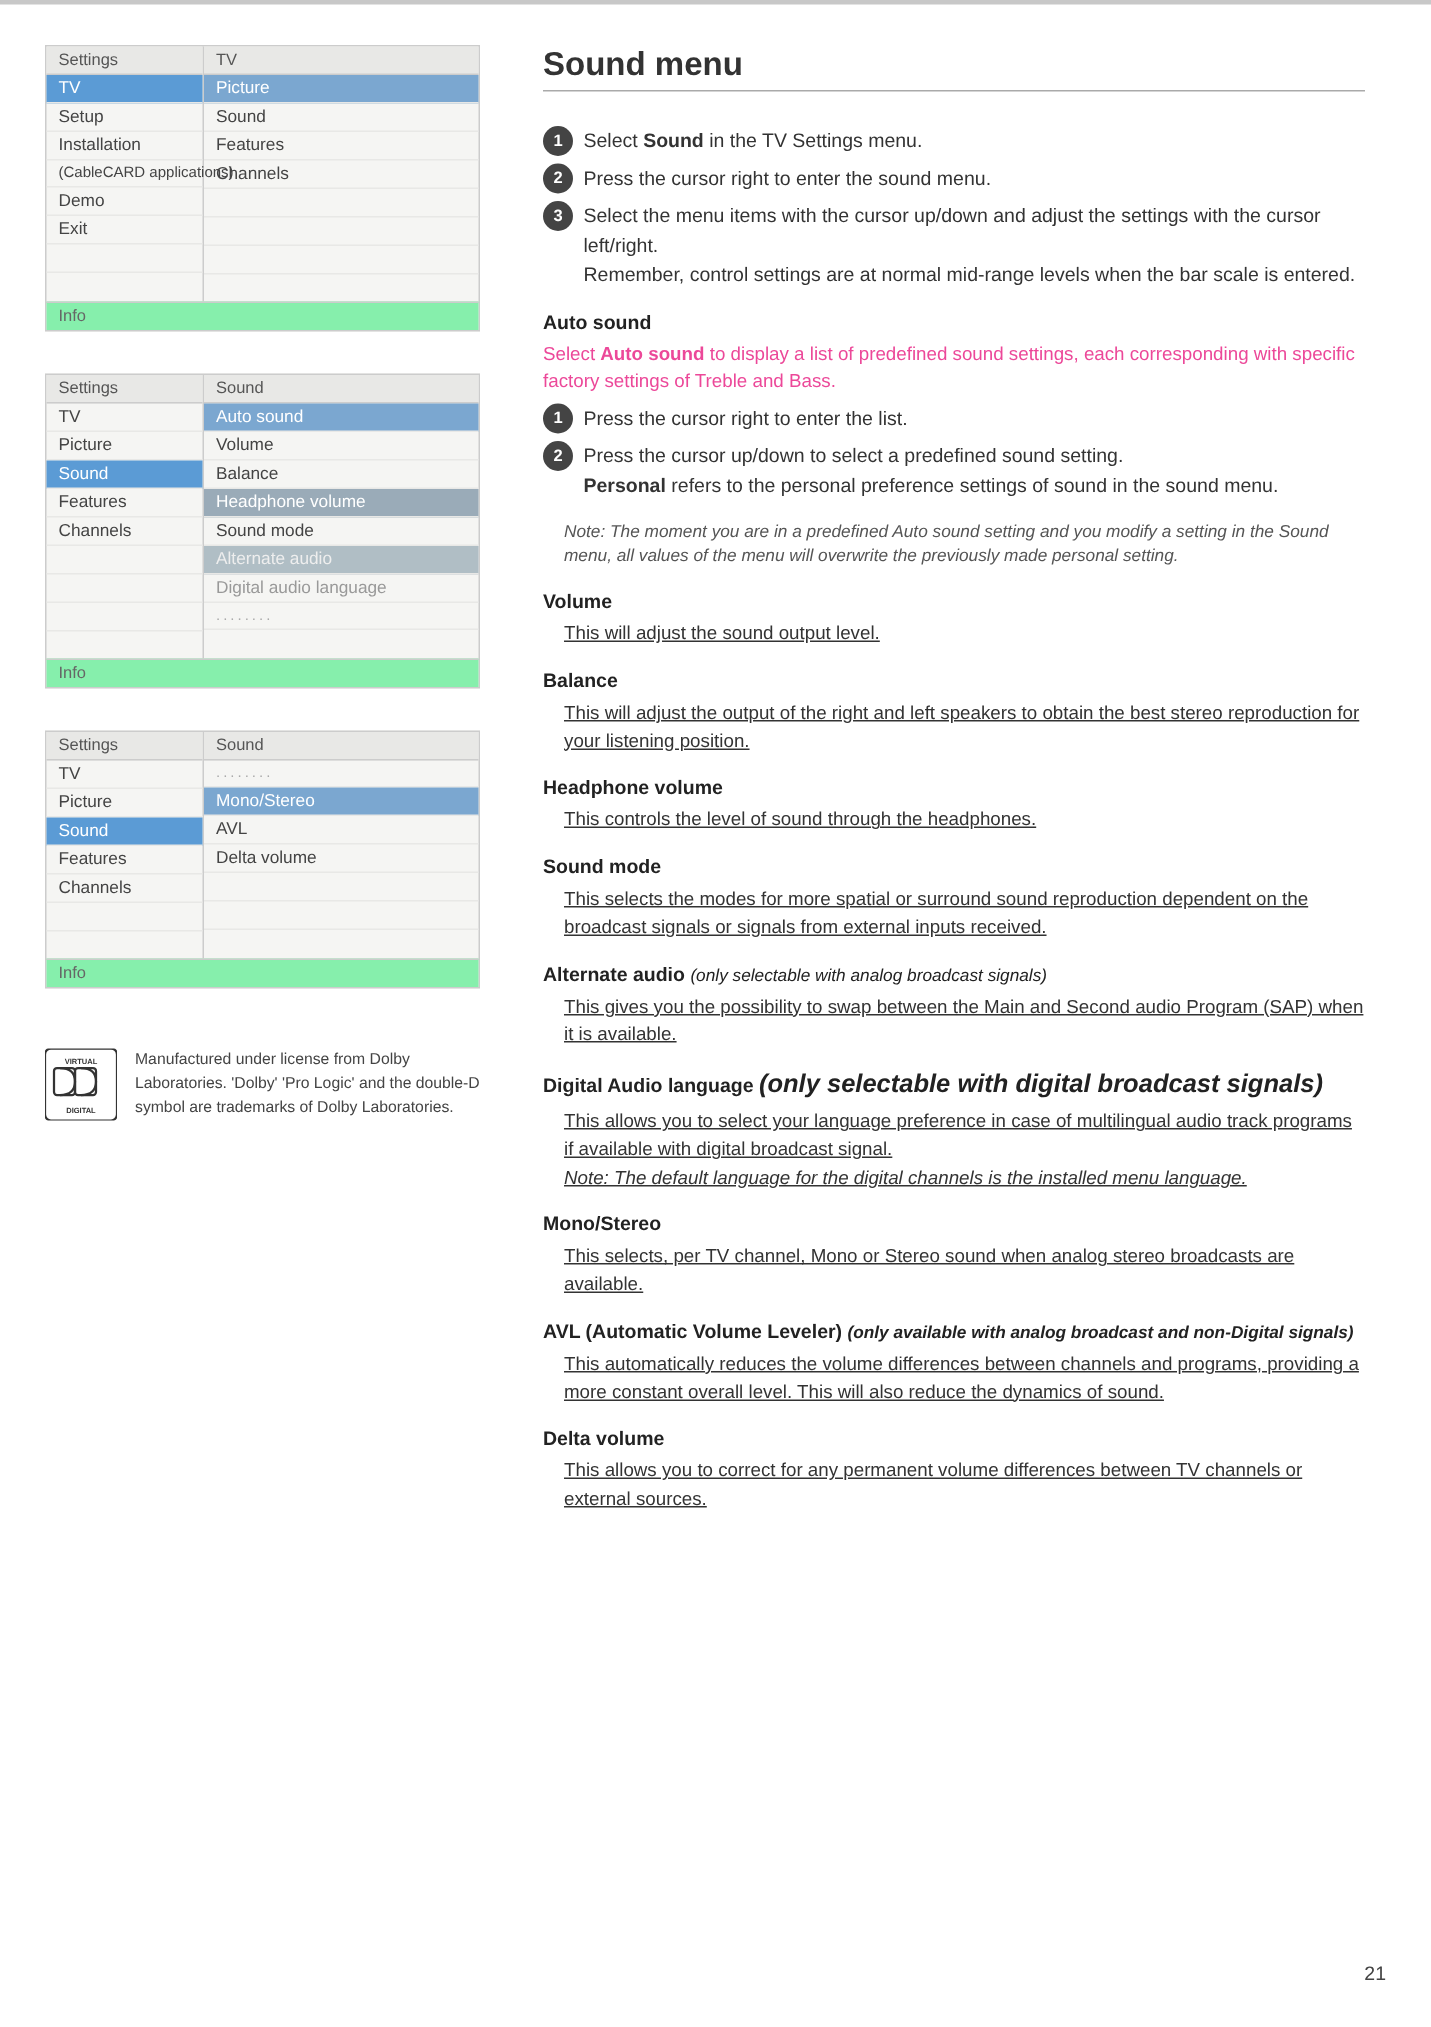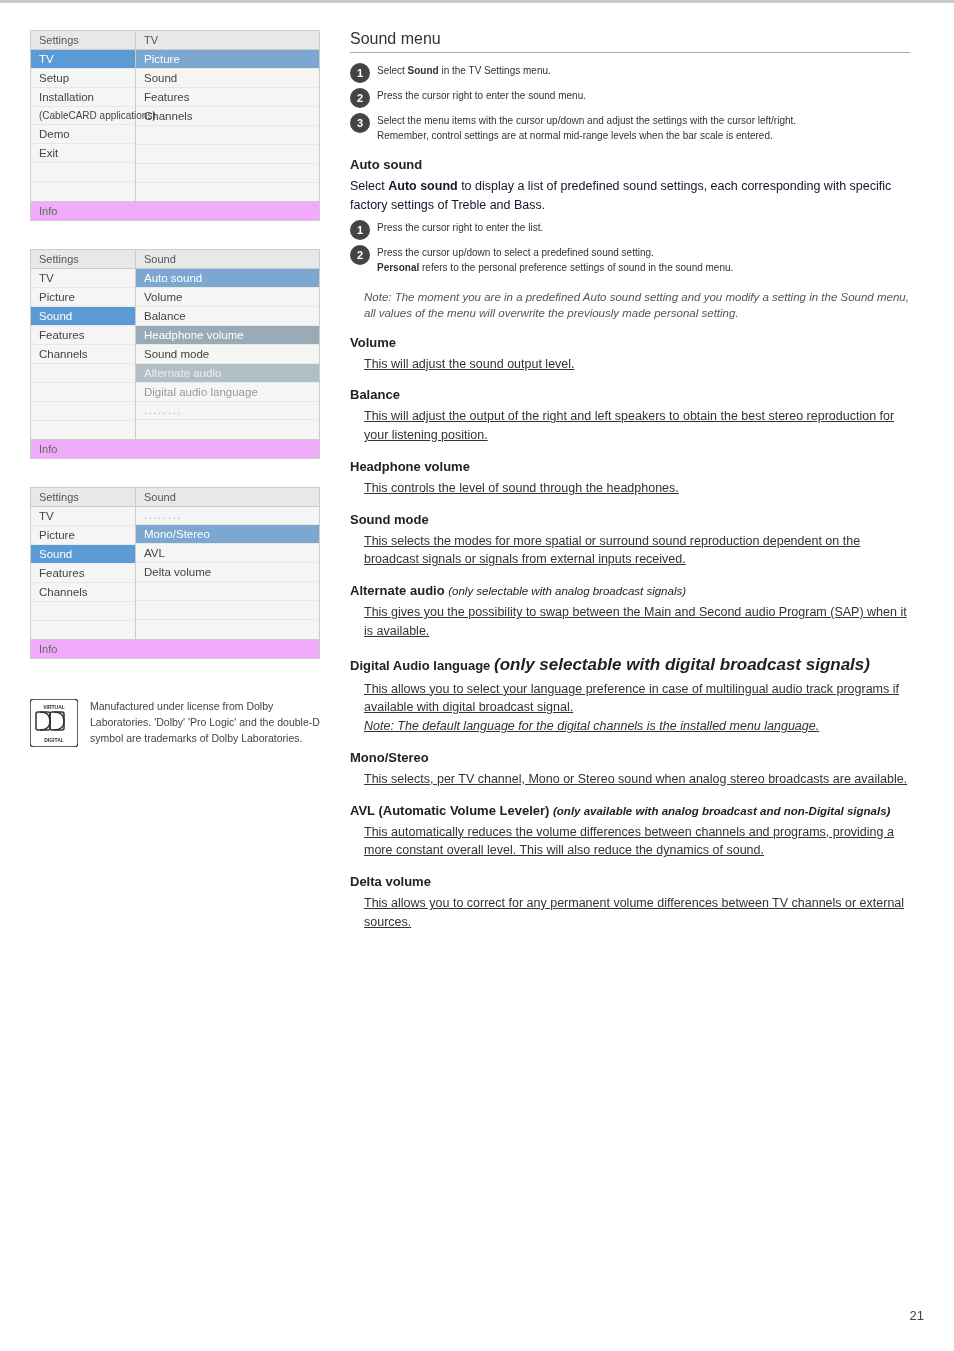--- a/index.html
+++ b/index.html
@@ -16,21 +16,21 @@
     .top-border {
       height: 3px;
       background: #c8c8c8;
       position: absolute;
       top: 0; left: 0; right: 0;
     }
 
     .page-layout {
       display: flex;
       padding: 30px 44px 30px 30px;
-      gap: 0;
+      gap: 12px;
     }
 
     
     .left-col {
       width: 310px;
       flex-shrink: 0;
       padding-right: 20px;
     }
 
     
@@ -101,29 +101,29 @@
     .menu-item.medium-gray {
       background: #b0bec5;
       color: #eee;
     }
 
     .menu-footer {
       padding: 3px 8px;
       color: #666;
       font-size: 11px;
       border-top: 1px solid #ccc;
-      background: #f0abfc;
+      background: #86efac;
     }
 
     
     .section-title {
-      font-size: 16px;
-      font-weight: normal;
+      font-size: 22px;
+      font-weight: bold;
       color: #333;
-      margin-bottom: 10px;
+      margin-bottom: 23px;
       border-bottom: 1px solid #aaa;
       padding-bottom: 4px;
     }
 
     .step-list {
       margin-bottom: 14px;
     }
 
     .step-item {
       display: flex;
@@ -141,41 +141,41 @@
       display: flex;
       align-items: center;
       justify-content: center;
       flex-shrink: 0;
       margin-right: 7px;
       margin-top: 0px;
       font-weight: bold;
     }
 
     .step-text {
-      font-size: 10px;
+      font-size: 13px;
       line-height: 1.5;
       color: #333;
     }
 
     .step-text strong {
       font-weight: bold;
     }
 
     .sub-section-title {
       font-size: 13px;
       font-weight: bold;
       color: #222;
       margin-top: 14px;
       margin-bottom: 5px;
     }
 
     .body-text {
       font-size: 12.5px;
       line-height: 1.5;
-      color: #0f172a;
+      color: #ec4899;
       margin-bottom: 5px;
       padding-left: 0px;
     }
 
     .body-text-indent {
       font-size: 12.5px;
       line-height: 1.5;
       color: #333;
       margin-bottom: 5px;
       padding-left: 14px;

